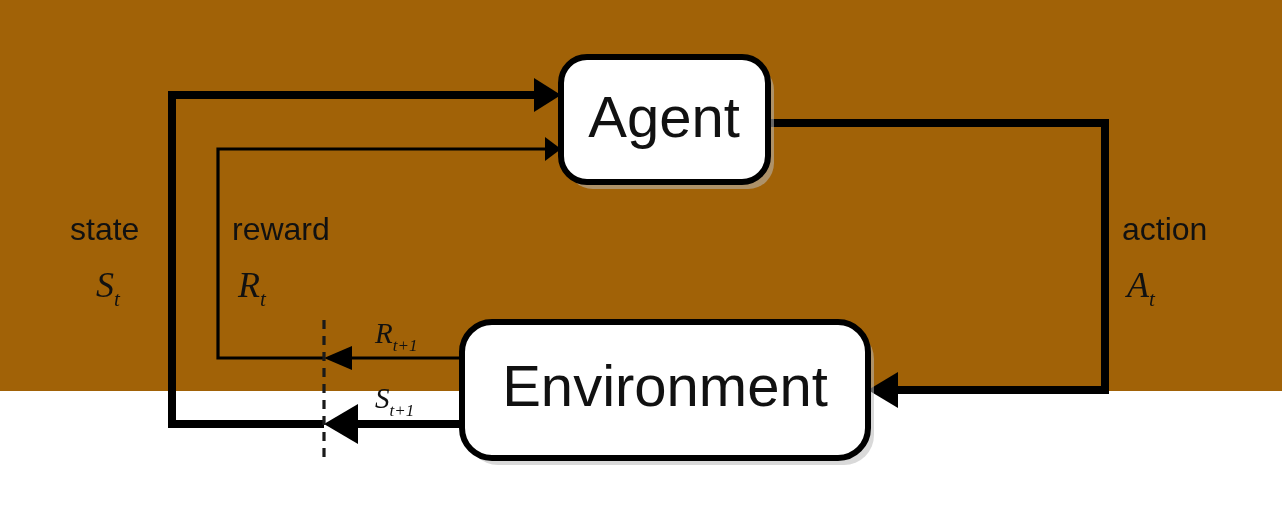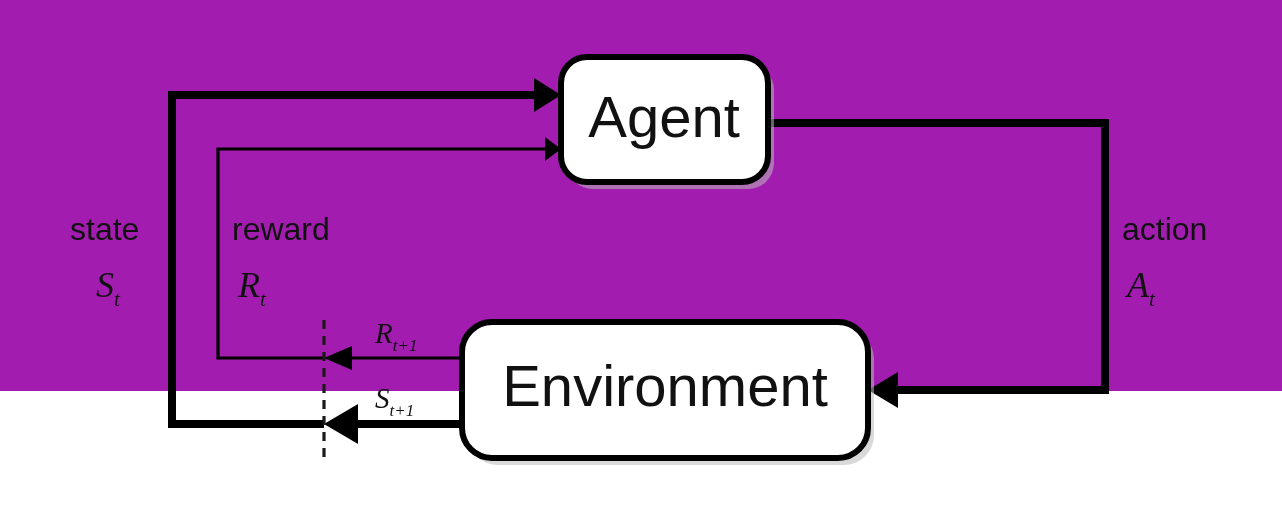--- a/index.html
+++ b/index.html
@@ -10,21 +10,21 @@
   body {
     width: 1282px;
     height: 526px;
     font-family: "Liberation Sans", sans-serif;
     overflow: hidden;
   }
   #diagram-root {
     position: relative;
     width: 1282px;
     height: 391px;
-    background: #a21caf;
+    background: #a16207;
   }
   svg#rl-loop {
     display: block;
     width: 1282px;
     height: 526px;
   }
   .node-box-fill {
     fill: #ffffff;
     stroke: #000000;
     stroke-width: 6;

